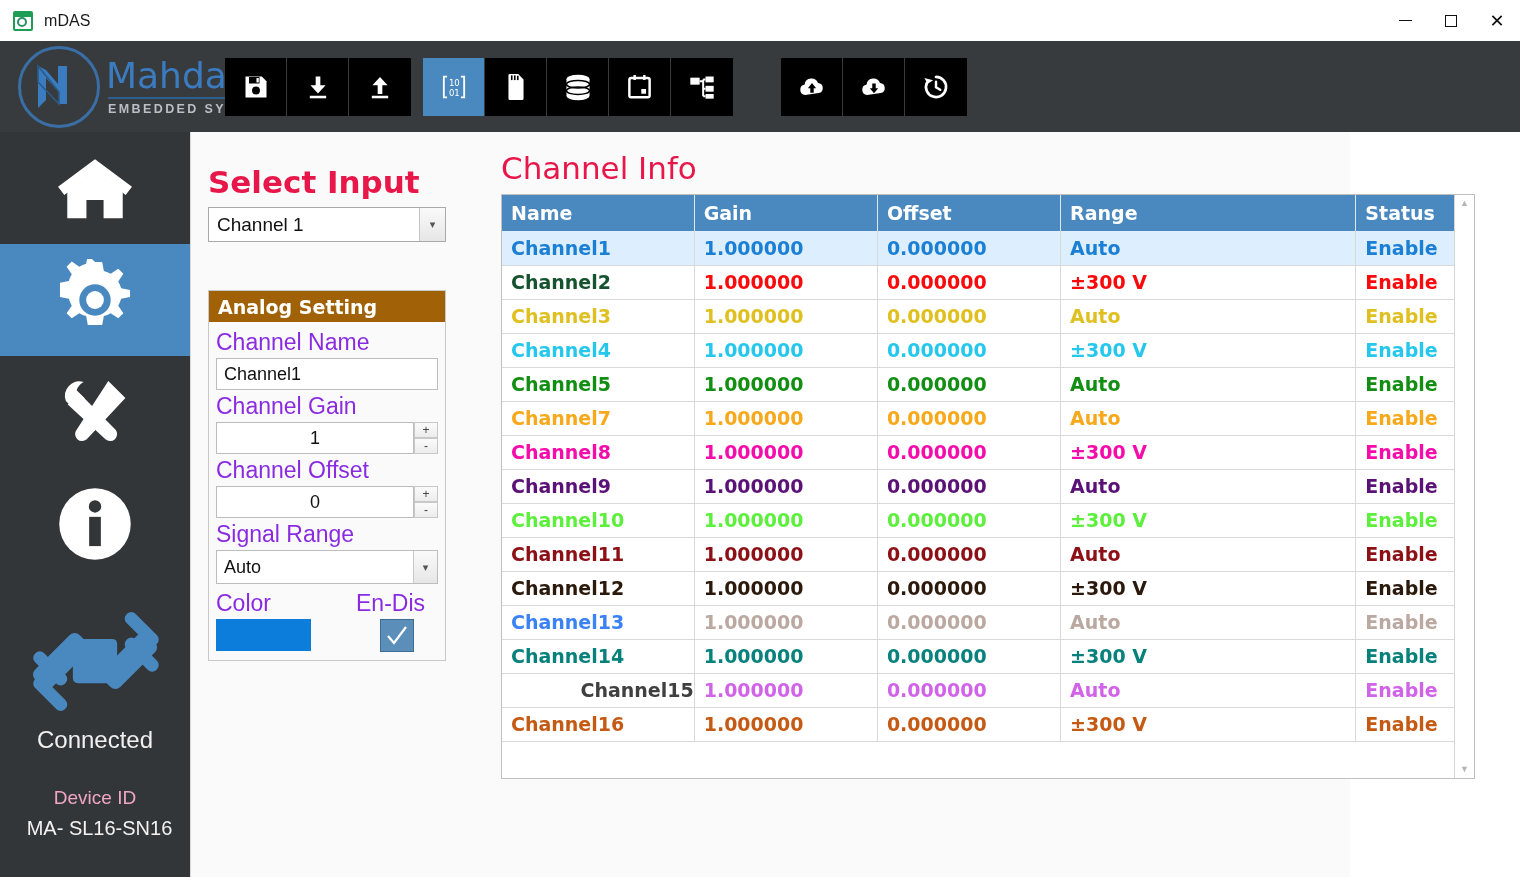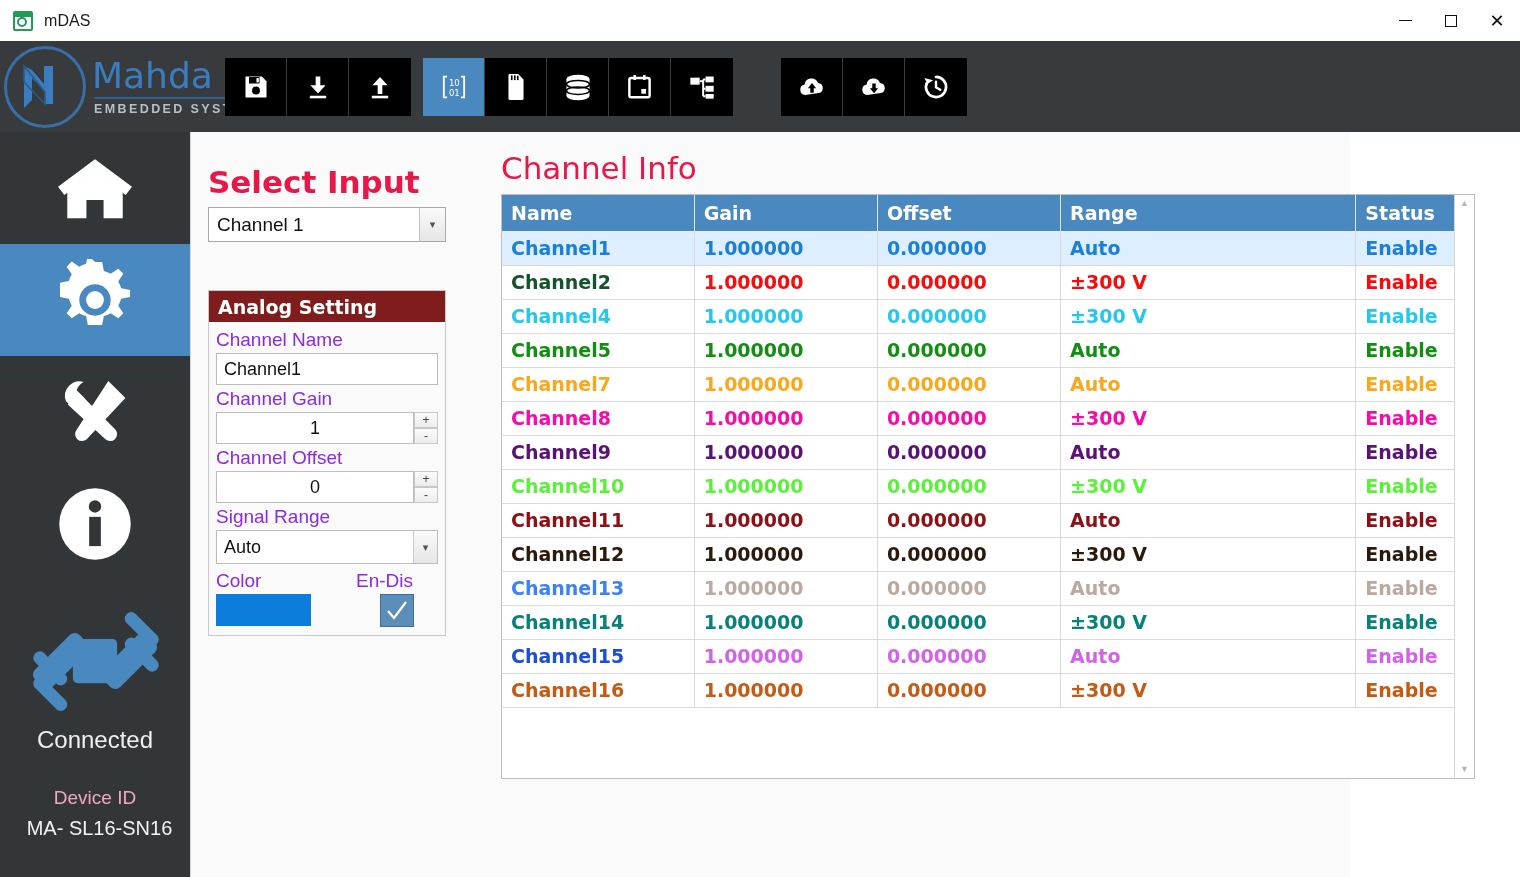--- a/index.html
+++ b/index.html
@@ -37,21 +37,21 @@
   }
   .glyph-min { display:block; width:13px; height:1px; background:#111; }
   .glyph-max { display:block; width:12px; height:12px; border:1px solid #111; }
   .glyph-close { font-size:18px; line-height:1; font-family:"DejaVu Sans", sans-serif; }
 
   
   .toolbar {
     position:absolute; left:0; top:41px; width:1520px; height:91px;
     background:#373b3e; display:flex; align-items:center;
   }
-  .logo { width:225px; height:91px; display:flex; align-items:center; padding-left:4px; }
+  .logo { width:225px; height:91px; display:flex; align-items:center; padding-left:18px; }
   .logo-mark {
     width:82px; height:82px; border-radius:50%; border:3px solid #3a6ea5;
     position:relative; flex:none;
   }
   .logo-m {
     position:absolute; left:50%; top:50%; transform:translate(-50%,-50%);
     width:50px; height:50px;
   }
   .logo-text { margin-left:6px; }
   .logo-word {
@@ -123,27 +123,27 @@
   .combo .arrow {
     width:26px; height:33px; background:linear-gradient(#fafafa,#e6e6e6);
     border-left:1px solid #c4c4c4; display:flex; align-items:center; justify-content:center;
     color:#555; font-size:11px;
   }
 
   .panel {
     margin-top:48px; width:238px; border:1px solid #c9c9c9; background:#fafafa;
   }
   .panel-head {
-    height:31px; background:#7f1d1d; color:#fff; font-size:19px; font-weight:bold;
+    height:31px; background:#a16207; color:#fff; font-size:19px; font-weight:bold;
     display:flex; align-items:center; padding-left:9px;
     font-family:"DejaVu Sans", sans-serif;
   }
   .panel-body { padding:4px 7px 8px 7px; }
   .fld-label {
-    font-size:19px; color:#8a2be2; margin:3px 0 2px 0;
+    font-size:23px; color:#8a2be2; margin:3px 0 2px 0;
     font-family:"Liberation Sans", sans-serif;
   }
   .txt {
     width:222px; height:32px; border:1px solid #bdbdbd; background:#fff;
     display:flex; align-items:center; padding-left:7px;
     font-size:18px; color:#111;
   }
   .spin { display:flex; width:222px; height:32px; }
   .spin .sval {
     flex:1; border:1px solid #bdbdbd; background:#fff; display:flex;
@@ -479,20 +479,27 @@
                   <td style="color: rgb(27, 127, 212);">Enable</td>
                 </tr>
                 <tr>
                   <td style="color: #14532d;">Channel2</td>
                   <td style="color: rgb(250, 10, 10);">1.000000</td>
                   <td style="color: rgb(250, 10, 10);">0.000000</td>
                   <td style="color: rgb(250, 10, 10);">±300 V</td>
                   <td style="color: rgb(250, 10, 10);">Enable</td>
                 </tr>
                 <tr>
+                  <td style="color: rgb(224, 192, 32);">Channel3</td>
+                  <td style="color: rgb(224, 192, 32);">1.000000</td>
+                  <td style="color: rgb(224, 192, 32);">0.000000</td>
+                  <td style="color: rgb(224, 192, 32);">Auto</td>
+                  <td style="color: rgb(224, 192, 32);">Enable</td>
+                </tr>
+                <tr>
                   <td style="color: rgb(37, 199, 236);">Channel4</td>
                   <td style="color: rgb(37, 199, 236);">1.000000</td>
                   <td style="color: rgb(37, 199, 236);">0.000000</td>
                   <td style="color: rgb(37, 199, 236);">±300 V</td>
                   <td style="color: rgb(37, 199, 236);">Enable</td>
                 </tr>
                 <tr>
                   <td style="color: rgb(18, 143, 18);">Channel5</td>
                   <td style="color: rgb(18, 143, 18);">1.000000</td>
                   <td style="color: rgb(18, 143, 18);">0.000000</td>
@@ -549,21 +556,21 @@
                   <td style="color: rgb(187, 168, 160);">Enable</td>
                 </tr>
                 <tr>
                   <td style="color: rgb(7, 129, 124);">Channel14</td>
                   <td style="color: rgb(7, 129, 124);">1.000000</td>
                   <td style="color: rgb(7, 129, 124);">0.000000</td>
                   <td style="color: rgb(7, 129, 124);">±300 V</td>
                   <td style="color: rgb(7, 129, 124);">Enable</td>
                 </tr>
                 <tr>
-                  <td style="color: #1d4ed8;">Channel15</td>
+                  <td style="color: #404040; text-align: right;">Channel15</td>
                   <td style="color: rgb(209, 99, 232);">1.000000</td>
                   <td style="color: rgb(209, 99, 232);">0.000000</td>
                   <td style="color: rgb(209, 99, 232);">Auto</td>
                   <td style="color: rgb(209, 99, 232);">Enable</td>
                 </tr>
                 <tr>
                   <td style="color: rgb(196, 90, 20);">Channel16</td>
                   <td style="color: rgb(196, 90, 20);">1.000000</td>
                   <td style="color: rgb(196, 90, 20);">0.000000</td>
                   <td style="color: rgb(196, 90, 20);">±300 V</td>

